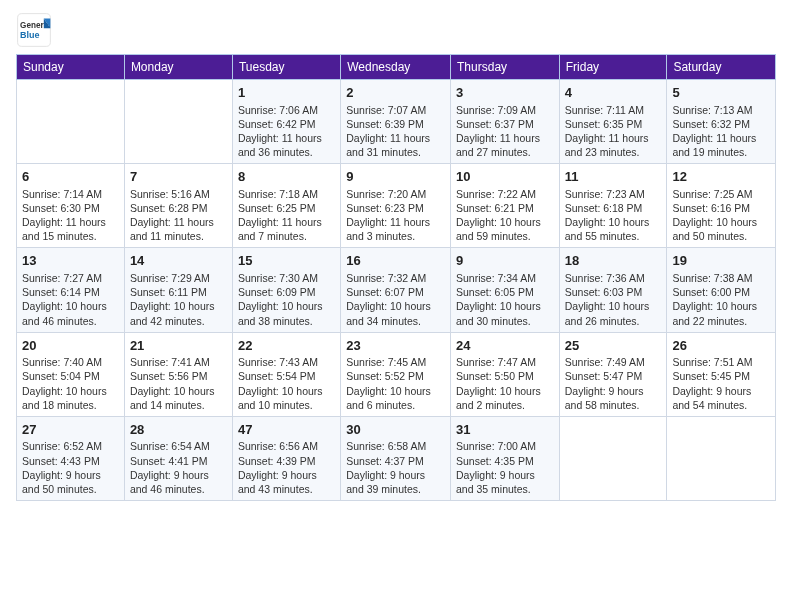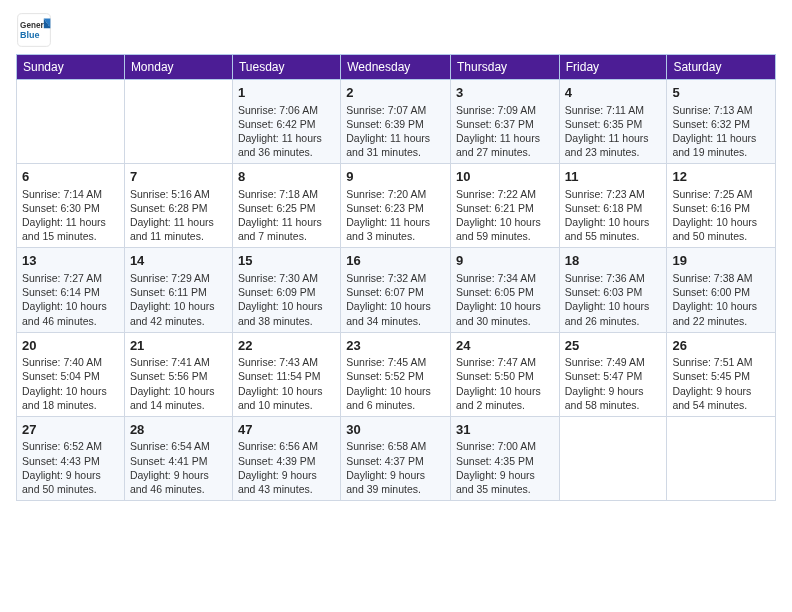--- a/index.html
+++ b/index.html
@@ -268,21 +268,21 @@
           </td>
           <td>
             <span class="day-num">21</span>
             <div class="day-detail">Sunrise: 7:41 AM
 Sunset: 5:56 PM
 Daylight: 10 hours and 14 minutes.</div>
           </td>
           <td>
             <span class="day-num">22</span>
             <div class="day-detail">Sunrise: 7:43 AM
-Sunset: 11:54 PM
+Sunset: 5:54 PM
 Daylight: 10 hours and 10 minutes.</div>
           </td>
           <td>
             <span class="day-num">23</span>
             <div class="day-detail">Sunrise: 7:45 AM
 Sunset: 5:52 PM
 Daylight: 10 hours and 6 minutes.</div>
           </td>
           <td>
             <span class="day-num">24</span>

